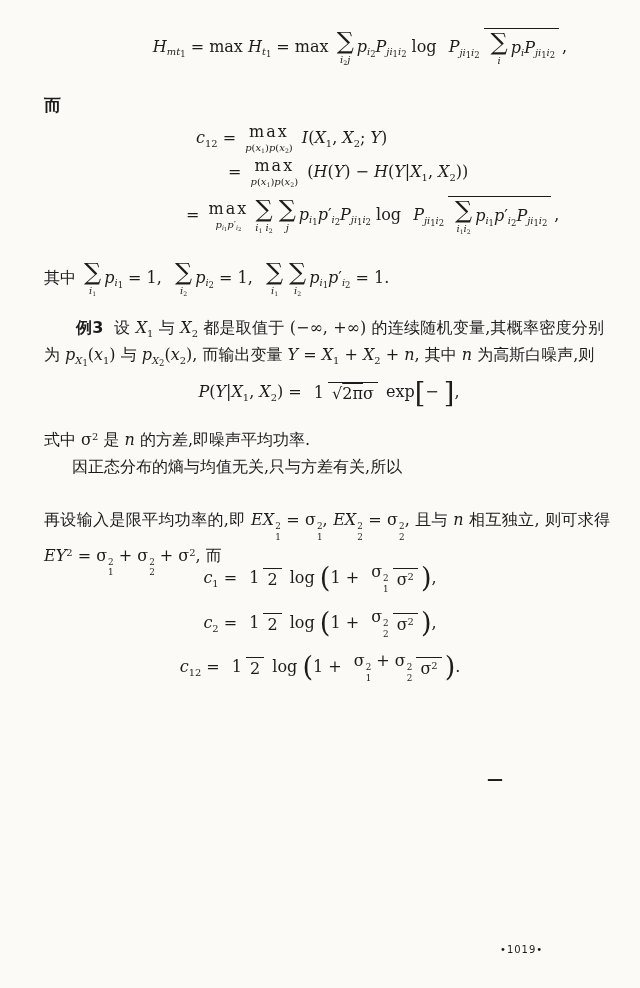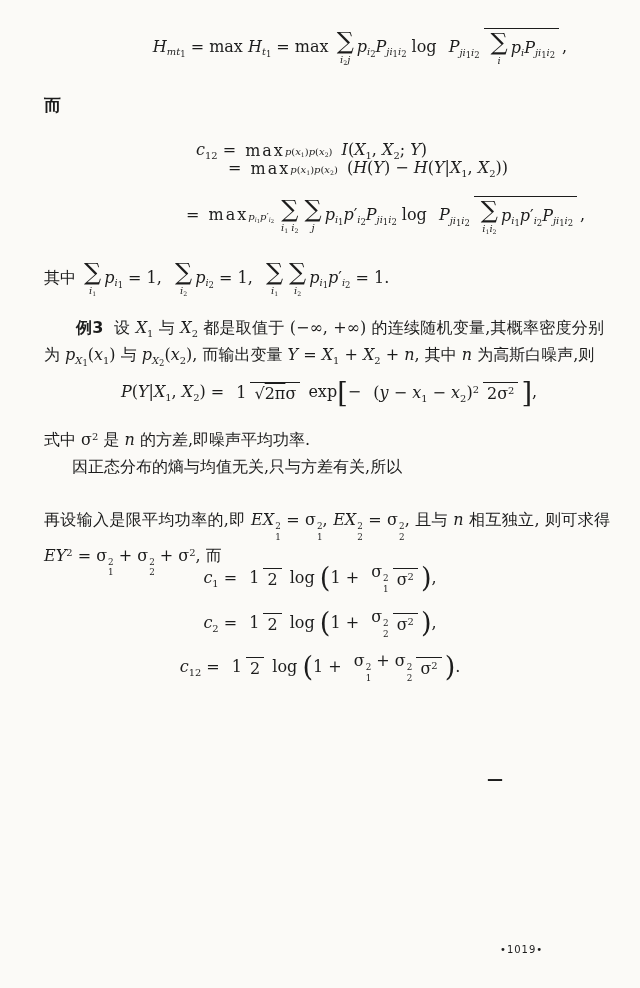--- a/index.html
+++ b/index.html
@@ -15,21 +15,21 @@
   }
   .block{position:absolute;}
   .center{text-align:center;}
   i{font-style:italic;}
   sub{font-size:0.62em;vertical-align:-0.4em;line-height:0;}
   sup{font-size:0.62em;vertical-align:0.5em;line-height:0;}
   sub sub{font-size:0.85em;vertical-align:-0.25em;}
   .sum{display:inline-flex;flex-direction:column;align-items:center;vertical-align:middle;margin:0 3px;}
   .sum .sym{font-size:24px;line-height:1;}
   .sum .lo{font-size:10px;line-height:1.1;margin-top:1px;}
-  .lim{display:inline-flex;align-items:center;vertical-align:middle;margin:0 4px;}
+  .lim{display:inline-flex;flex-direction:column;align-items:center;vertical-align:middle;margin:0 4px;}
   .lim .m{line-height:1;letter-spacing:2px;}
   .lim .lo{font-size:10px;line-height:1.1;margin-top:2px;}
   .frac{display:inline-flex;flex-direction:row;align-items:center;vertical-align:middle;margin:0 3px;}
   .frac .num{display:block;padding:0 4px 1px;}
   .frac .den{display:block;border-top:1px solid #1c1c1c;padding:1px 4px 0;}
   .ol{text-decoration:overline;}
   .big{font-size:1.7em;font-weight:300;vertical-align:middle;line-height:0;}
   .ss{display:inline-flex;flex-direction:column;font-size:0.55em;line-height:1.15;vertical-align:-0.5em;margin-left:1px;text-align:left;}
   .ss span{display:block;}
   .hei{font-family:"DejaVu Sans","Liberation Sans",sans-serif;font-weight:bold;font-style:normal;}
@@ -48,21 +48,21 @@
       </span><i>p</i><sub><i>i</i><sub>2</sub></sub><i>P</i><sub><i>ji</i><sub>1</sub><i>i</i><sub>2</sub></sub> log <span class="frac">
         <span class="num"><i>P</i><sub><i>ji</i><sub>1</sub><i>i</i><sub>2</sub></sub></span>
         <span class="den"><span class="sum">
             <span class="sym">∑</span>
             <span class="lo"><i>i</i></span>
           </span><i>p</i><sub><i>i</i></sub><i>P</i><sub><i>ji</i><sub>1</sub><i>i</i><sub>2</sub></sub></span>
       </span>,</div>
 
   <div class="block hei" style="left:44px;top:94px;font-size:17px;">而</div>
 
-  <div class="block" style="left:196px;top:124px;margin-top:16px;"><i>c</i><sub>12</sub> = <span class="lim">
+  <div class="block" style="left:196px;top:124px;"><i>c</i><sub>12</sub> = <span class="lim">
         <span class="m">max</span>
         <span class="lo"><i>p</i>(<i>x</i><sub>1</sub>)<i>p</i>(<i>x</i><sub>2</sub>)</span>
       </span> <i>I</i>(<i>X</i><sub>1</sub>, <i>X</i><sub>2</sub>; <i>Y</i>)</div>
 
   <div class="block" style="left:228px;top:158px;">= <span class="lim">
         <span class="m">max</span>
         <span class="lo"><i>p</i>(<i>x</i><sub>1</sub>)<i>p</i>(<i>x</i><sub>2</sub>)</span>
       </span> (<i>H</i>(<i>Y</i>) − <i>H</i>(<i>Y</i>|<i>X</i><sub>1</sub>, <i>X</i><sub>2</sub>))</div>
 
   <div class="block" style="left:186px;top:196px;">= <span class="lim">
@@ -94,24 +94,21 @@
       </span><span class="sum">
         <span class="sym">∑</span>
         <span class="lo"><i>i</i><sub>2</sub></span>
       </span><i>p</i><sub><i>i</i><sub>1</sub></sub><i>p</i>′<sub><i>i</i><sub>2</sub></sub> = 1.</div>
 
   <div class="block para indent" style="left:44px;right:36px;top:314px;"><span class="hei">例3</span>&nbsp;&nbsp;设 <i>X</i><sub>1</sub> 与 <i>X</i><sub>2</sub> 都是取值于 (−∞, +∞) 的连续随机变量,其概率密度分别为 <i>p</i><sub><i>X</i><sub>1</sub></sub>(<i>x</i><sub>1</sub>) 与 <i>p</i><sub><i>X</i><sub>2</sub></sub>(<i>x</i><sub>2</sub>), 而输出变量 <i>Y</i> = <i>X</i><sub>1</sub> + <i>X</i><sub>2</sub> + <i>n</i>, 其中 <i>n</i> 为高斯白噪声,则</div>
 
   <div class="block center" style="left:0;right:26px;top:382px;margin-left:44px;"><i>P</i>(<i>Y</i>|<i>X</i><sub>1</sub>, <i>X</i><sub>2</sub>) = <span class="frac">
         <span class="num">1</span>
         <span class="den">√<span class="ol">2π</span>σ</span>
-      </span> exp<span class="big">[</span>− <span class="frac">
-        <span class="num">(<i>y</i> − <i>x</i><sub>1</sub> − <i>x</i><sub>2</sub>)<sup>2</sup></span>
-        <span class="den">2σ<sup>2</sup></span>
-      </span><span class="big">]</span>,</div>
+      </span> exp<span class="big">[</span>− <span class="big">]</span>,</div>
 
   <div class="block" style="left:44px;top:430px;">式中 σ<sup>2</sup> 是 <i>n</i> 的方差,即噪声平均功率.</div>
 
   <div class="block" style="left:72px;top:457px;">因正态分布的熵与均值无关,只与方差有关,所以</div>
 
 
   <div class="block para" style="left:44px;right:30px;top:506px;">再设输入是限平均功率的,即 <i>EX</i><span class="ss">
         <span>2</span>
         <span>1</span>
       </span> = σ<span class="ss">

